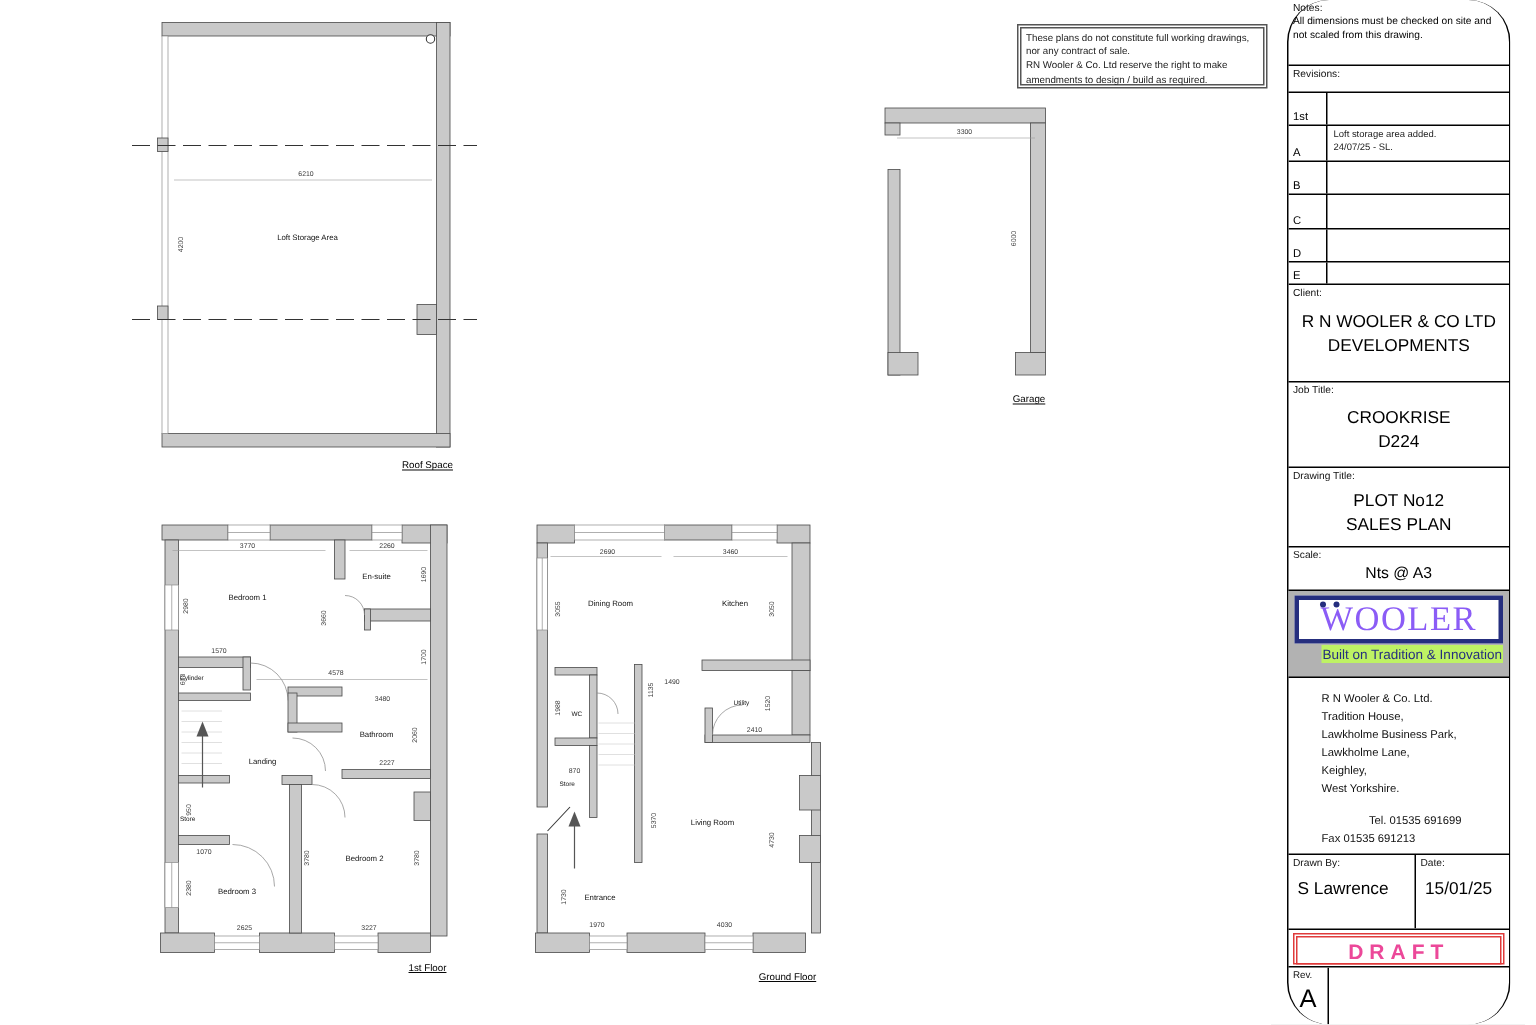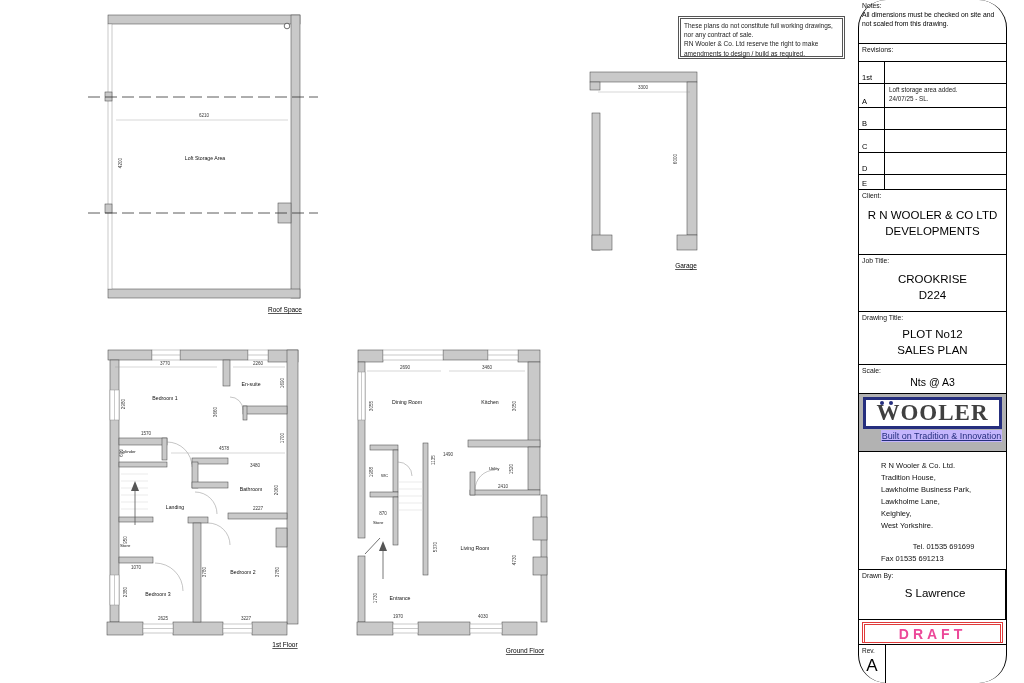--- a/index.html
+++ b/index.html
@@ -18,29 +18,29 @@
   .sec{border-bottom:1px solid #000;box-sizing:border-box;position:relative;overflow:hidden;}
   .lbl{font-size:6.8px;color:#111;padding:2px 0 0 3px;}
   .cval{text-align:center;font-size:11.5px;line-height:1.35;color:#000;}
   .rev-row{display:flex;border-bottom:1px solid #000;box-sizing:border-box;}
   .rev-row:last-child{border-bottom:none;}
   .rev-cell{width:26px;border-right:1px solid #000;box-sizing:border-box;display:flex;
             align-items:flex-end;padding:0 0 1px 3px;font-size:7.5px;}
   .rev-desc{flex:1;font-size:6.3px;line-height:1.35;padding:2px 0 0 4px;color:#222;}
   .logo-cell{background:#b2b2b2;}
   .logo-box{margin:3px 4px 0 4px;background:#fff;border:3px solid #252e7e;text-align:center;position:relative;}
-  .logo-word{font-family:"Liberation Serif",serif;font-weight:700;font-size:23px;line-height:26px;
-             color:#404040;letter-spacing:1px;}
+  .logo-word{font-family:"Liberation Serif",serif;font-weight:400;font-size:23px;line-height:26px;
+             color:#8b5cf6;letter-spacing:1px;}
   .pin{position:absolute;width:4px;height:4px;border-radius:50%;background:#252e7e;top:1px;}
-  .tagline{margin:1px 4px 3px 22px;background:#c4b5fd;color:#252e7e;font-size:9px;text-align:center;padding:1px 0;text-decoration:underline;}
+  .tagline{margin:1px 4px 3px 22px;background:#bef264;color:#252e7e;font-size:9px;text-align:center;padding:1px 0;}
   .addr{padding:8px 0 0 22px;font-size:7.5px;line-height:1.6;color:#111;}
   .db-row{display:flex;height:100%;}
   .db-left{flex:1;border-right:1px solid #000;box-sizing:border-box;}
   .db-right{width:62px;}
-  .db-val{font-size:11.5px;padding:8px 0 0 6px;text-align:center;}
+  .db-val{font-size:11.5px;padding:8px 0 0 6px;}
   .draft-outer{margin:2px 3px;border:1px solid #e03a3a;padding:1px;height:17px;box-sizing:content-box;}
   .draft-inner{border:1px solid #e03a3a;height:100%;display:flex;align-items:center;justify-content:center;
       color:#ec4899;font-size:14px;font-weight:600;letter-spacing:4px;}
   .rn-row{display:flex;height:100%;}
   .rn-left{width:27px;border-right:1px solid #000;box-sizing:border-box;}
   .rn-a{font-size:17px;text-align:center;margin-top:2px;}
   .rn-no{flex:1;}
   .rn-noval{font-size:15px;text-align:center;margin-top:2px;letter-spacing:.5px;}
 
   
@@ -375,20 +375,24 @@
       <div style="margin-top:9px;text-align:center;">Tel. 01535 691699</div>
       <div>Fax 01535 691213</div>
     </div>
 
     <div class="sec" style="height:50px;">
       <div class="db-row">
         <div class="db-left">
           <div class="lbl">Drawn By:</div>
           <div class="db-val">S Lawrence</div>
         </div>
+        <div class="db-right">
+          <div class="lbl">Date:</div>
+          <div class="db-val">15/01/25</div>
+        </div>
       </div>
     </div>
 
     <div class="sec" style="height:25px;">
       <div class="draft-outer">
         <div class="draft-inner">DRAFT</div>
       </div>
     </div>
 
     <div class="sec" style="height:38px;border-bottom:none;">

